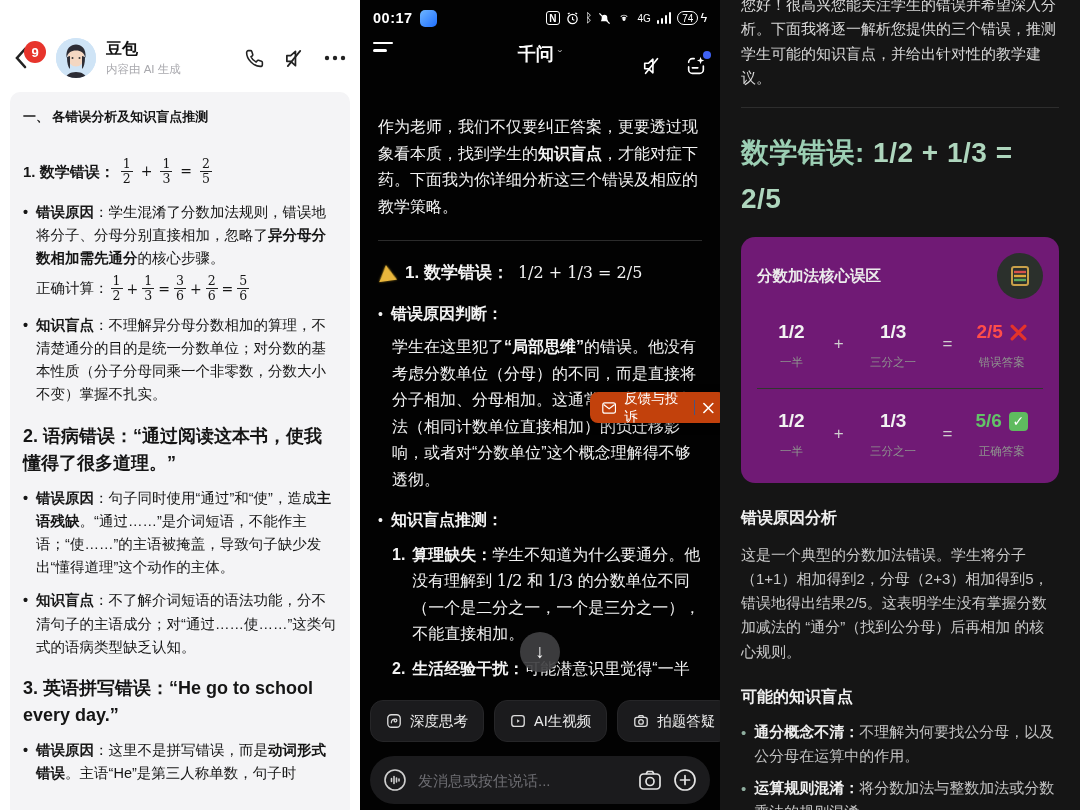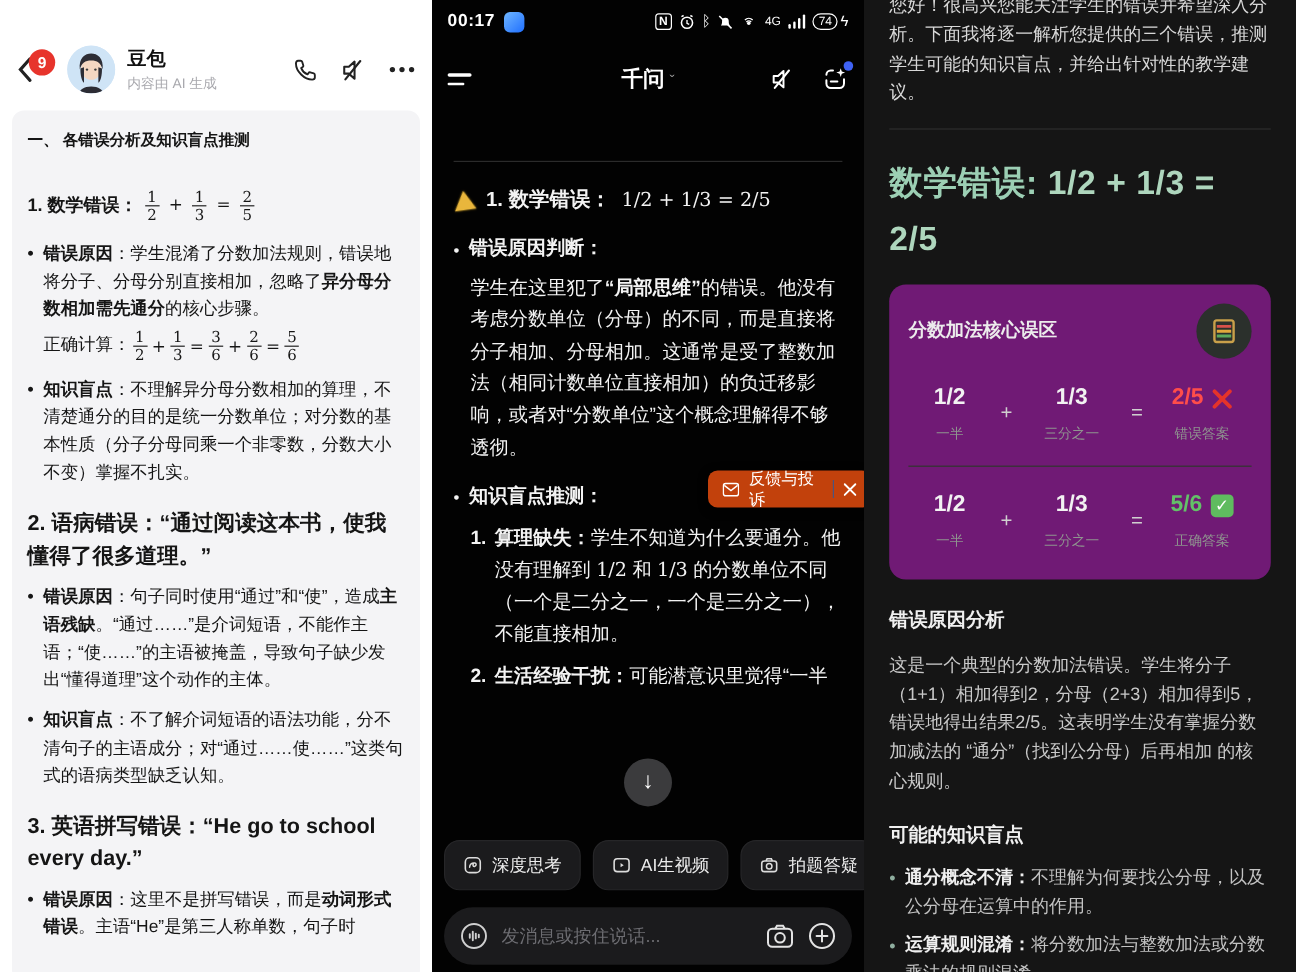--- a/index.html
+++ b/index.html
@@ -37,21 +37,21 @@
   .statusbar { position:absolute; top:4px; left:0; right:0; height:28px; display:flex; align-items:center; padding:0 13px; font-size:14.5px; color:#fff; }
   .st-time { font-weight:bold; letter-spacing:.5px; }
   .appicon { width:17px; height:17px; border-radius:5px; background:linear-gradient(135deg,#6fb6ff,#1f6fff); margin-left:7px; }
   .st-right { margin-left:auto; display:flex; align-items:center; gap:6px; font-size:12px; }
   .st-glyph { font-size:12.5px; color:#fff; }
   .nfcbox { border:1.4px solid #fff; border-radius:3px; width:14px; height:14px; font-size:10px; display:flex; align-items:center; justify-content:center; font-weight:bold; }
   .sig { display:flex; align-items:flex-end; gap:1.5px; height:12px; }
   .sig i { width:2.5px; background:#fff; border-radius:1px; display:block; }
   .battery { display:flex; align-items:center; gap:2px; }
   .batt-body { border:1.4px solid #fff; border-radius:7px; padding:0 4px; height:14px; font-size:10px; display:flex; align-items:center; color:#fff; }
-  .qw-header { position:absolute; top:42px; left:0; right:0; height:48px; display:flex; align-items:center; padding:0 13px; }
+  .qw-header { position:absolute; top:42px; left:0; right:0; height:48px; display:flex; padding:0 13px; }
   .hamb { width:20px; display:flex; flex-direction:column; gap:5px; }
   .hamb i { height:2.4px; background:#fff; border-radius:2px; display:block; }
   .hamb i:nth-child(2){ width:70%; }
   .qw-title-wrap { position:absolute; left:0; right:0; display:flex; justify-content:center; align-items:center; gap:4px; pointer-events:none; }
   .qw-title { font-size:18px; font-weight:bold; color:#fff; }
   .qw-chev { color:#aaa; font-size:13px; margin-top:3px; }
   .qw-acts { margin-left:auto; display:flex; align-items:center; gap:22px; z-index:2; }
   .newchat { position:relative; }
   .bluedot { position:absolute; right:-4px; top:-4px; width:8px; height:8px; border-radius:50%; background:#3f62f4; }
   .qw-body { position:absolute; top:100px; left:0; right:0; padding:14px 18px 0; font-size:16px; line-height:1.66; color:#f3f3f3; }
@@ -280,20 +280,21 @@
               <path d="M4 8 C4 5.8 5.8 4 8 4 L10 4 M20 12 L20 16 C20 18.2 18.2 20 16 20 L8 20 C5.8 20 4 18.2 4 16 L4 13" stroke="#fff" stroke-width="1.8" fill="none" stroke-linecap="round"></path>
               <path d="M17 2 L18 5 L21 6 L18 7 L17 10 L16 7 L13 6 L16 5 Z" fill="#fff"></path>
               <line x1="8" y1="14" x2="14" y2="14" stroke="#fff" stroke-width="1.8" stroke-linecap="round"></line>
             </svg>
           <span class="bluedot"></span>
         </span>
       </span>
     </div>
 
     <div class="qw-body">
+      <p><span>作为老师，我们不仅要纠正答案，更要透过现象看本质，找到学生的</span><b>知识盲点</b><span>，才能对症下药。下面我为你详细分析这三个错误及相应的教学策略。</span></p>
       <hr class="qw-div">
       <div class="qw-h1">
         <span class="tri-icon"></span>
         <span>1. 数学错误：</span>
         <span class="tex" style="font-weight:normal;font-size:16px">1/2 + 1/3 = 2/5</span>
       </div>
       <div class="qw-li">
         <span class="dot">•</span>
         <b>错误原因判断：</b>
       </div>

